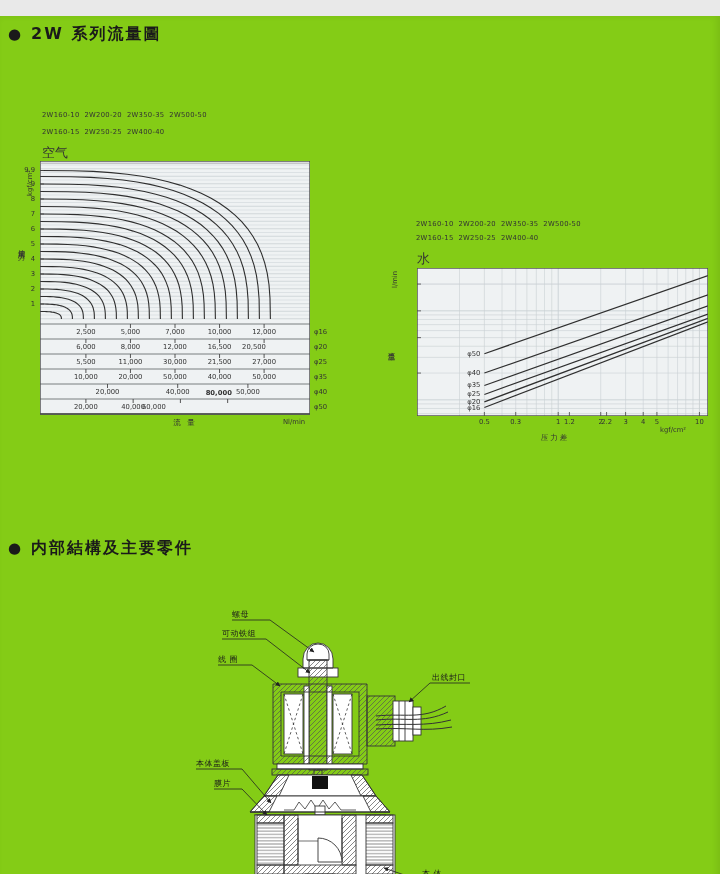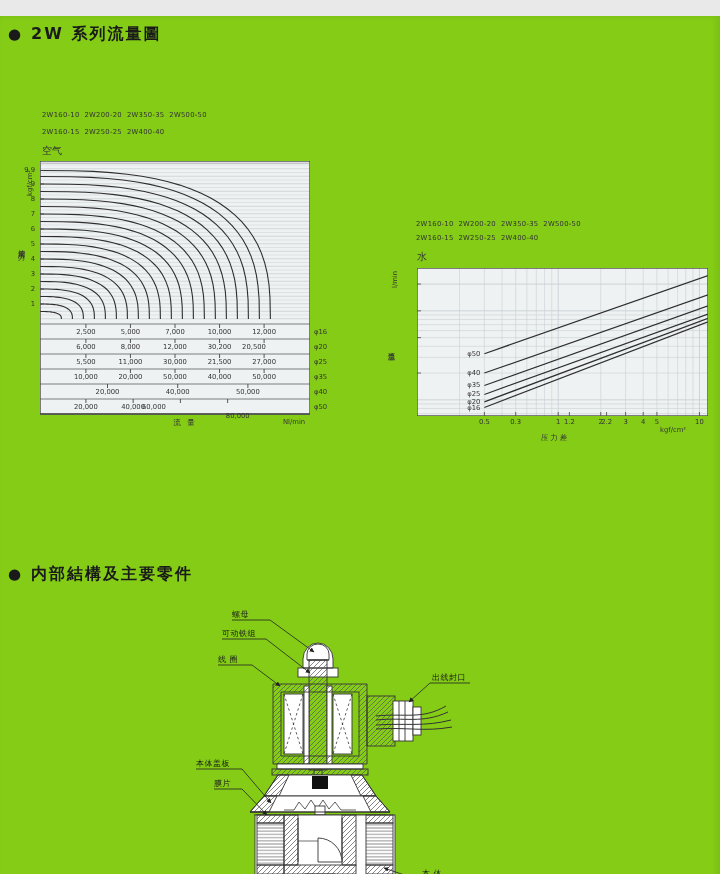--- a/index.html
+++ b/index.html
@@ -3,21 +3,21 @@
 <meta charset="utf-8">
 <style>
   html,body{margin:0;padding:0;}
   body{background:#e9e9e9;font-family:"DejaVu Sans","Liberation Sans",sans-serif;color:#222;}
   .page{position:relative;width:720px;height:874px;background:#84cc16;margin:16px auto;overflow:hidden;
         box-shadow:inset -3px 0 6px rgba(0,0,0,.08);}
   .abs{position:absolute;}
   .sec-title{font-size:16px;font-weight:bold;letter-spacing:2px;color:#1a1a1a;white-space:nowrap;}
   .sec-title .bullet{font-size:15px;margin-right:10px;letter-spacing:0;}
   .models{font-size:6.8px;color:#333;letter-spacing:.3px;white-space:pre;}
-  .chart-subtitle{font-size:10px;color:#333;}
+  .chart-subtitle{font-size:13px;color:#333;}
   .tick-label{font-size:6.8px;color:#333;line-height:1;white-space:nowrap;}
   .axis-label{font-size:7.5px;color:#333;letter-spacing:2px;white-space:nowrap;}
   .axis-unit{font-size:6.8px;color:#333;white-space:nowrap;}
   .rot{transform:rotate(-90deg);transform-origin:center;}
   .vert{writing-mode:vertical-rl;text-orientation:upright;letter-spacing:1px;}
   .ctr{text-align:center;}
   svg{display:block;}
   .dlabel{font-size:8px;fill:#1a1a1a;letter-spacing:.5px;}
 </style>
 </head>
@@ -160,39 +160,39 @@
     </div>
   <div id="air-table" class="abs" style="left:40px;top:145px;width:270px;height:254px;">
       <div class="abs tick-label" style="left: 23.9px; top: 167.5px; width: 44px; text-align: center;">2,500</div>
       <div class="abs tick-label" style="left: 68.45px; top: 167.5px; width: 44px; text-align: center;">5,000</div>
       <div class="abs tick-label" style="left: 113px; top: 167.5px; width: 44px; text-align: center;">7,000</div>
       <div class="abs tick-label" style="left: 157.55px; top: 167.5px; width: 44px; text-align: center;">10,000</div>
       <div class="abs tick-label" style="left: 202.1px; top: 167.5px; width: 44px; text-align: center;">12,000</div>
       <div class="abs tick-label" style="left: 23.9px; top: 182.5px; width: 44px; text-align: center;">6,000</div>
       <div class="abs tick-label" style="left: 68.45px; top: 182.5px; width: 44px; text-align: center;">8,000</div>
       <div class="abs tick-label" style="left: 113px; top: 182.5px; width: 44px; text-align: center;">12,000</div>
-      <div class="abs tick-label" style="left: 157.55px; top: 182.5px; width: 44px; text-align: center;">30,200</div>
+      <div class="abs tick-label" style="left: 157.55px; top: 182.5px; width: 44px; text-align: center;">16,500</div>
       <div class="abs tick-label" style="left: 202.1px; top: 182.5px; width: 44px; text-align: left;">20,500</div>
       <div class="abs tick-label" style="left: 23.9px; top: 197.5px; width: 44px; text-align: center;">5,500</div>
       <div class="abs tick-label" style="left: 68.45px; top: 197.5px; width: 44px; text-align: center;">11,000</div>
       <div class="abs tick-label" style="left: 113px; top: 197.5px; width: 44px; text-align: center;">30,000</div>
       <div class="abs tick-label" style="left: 157.55px; top: 197.5px; width: 44px; text-align: center;">21,500</div>
       <div class="abs tick-label" style="left: 202.1px; top: 197.5px; width: 44px; text-align: center;">27,000</div>
       <div class="abs tick-label" style="left: 23.9px; top: 212.5px; width: 44px; text-align: center;">10,000</div>
       <div class="abs tick-label" style="left: 68.45px; top: 212.5px; width: 44px; text-align: center;">20,000</div>
       <div class="abs tick-label" style="left: 113px; top: 212.5px; width: 44px; text-align: center;">50,000</div>
       <div class="abs tick-label" style="left: 157.55px; top: 212.5px; width: 44px; text-align: center;">40,000</div>
       <div class="abs tick-label" style="left: 202.1px; top: 212.5px; width: 44px; text-align: center;">50,000</div>
       <div class="abs tick-label" style="left: 45.5px; top: 227.5px; width: 44px; text-align: center;">20,000</div>
       <div class="abs tick-label" style="left: 115.7px; top: 227.5px; width: 44px; text-align: center;">40,000</div>
       <div class="abs tick-label" style="left: 185.9px; top: 227.5px; width: 44px; text-align: center;">50,000</div>
       <div class="abs tick-label" style="left: 23.9px; top: 242.5px; width: 44px; text-align: center;">20,000</div>
       <div class="abs tick-label" style="left: 71.15px; top: 242.5px; width: 44px; text-align: center;">40,000</div>
       <div class="abs tick-label" style="left: 102px; top: 242.5px; width: 44px; text-align: left;">60,000</div>
-      <div class="abs tick-label" style="left: 165.65px; top: 252px; width: 44px; text-align: right;">80,000</div>
+      <div class="abs tick-label" style="left: 165.65px; top: 229px; width: 44px; text-align: left; font-weight: bold;">80,000</div>
     </div>
   <div id="air-dias" class="abs" style="left:314px;top:145px;width:30px;height:254px;">
       <div class="abs tick-label" style="left: 0px; top: 168px;">φ16</div>
       <div class="abs tick-label" style="left: 0px; top: 183px;">φ20</div>
       <div class="abs tick-label" style="left: 0px; top: 198px;">φ25</div>
       <div class="abs tick-label" style="left: 0px; top: 213px;">φ35</div>
       <div class="abs tick-label" style="left: 0px; top: 228px;">φ40</div>
       <div class="abs tick-label" style="left: 0px; top: 243px;">φ50</div>
     </div>
 
@@ -278,21 +278,21 @@
       <div class="abs tick-label" style="left: 43.3763px; top: 102.057px; width: 20px; text-align: right;">φ40</div>
       <div class="abs tick-label" style="left: 43.3763px; top: 114.487px; width: 20px; text-align: right;">φ35</div>
       <div class="abs tick-label" style="left: 43.3763px; top: 123.446px; width: 20px; text-align: right;">φ25</div>
       <div class="abs tick-label" style="left: 43.3763px; top: 130.831px; width: 20px; text-align: right;">φ20</div>
       <div class="abs tick-label" style="left: 43.3763px; top: 136.519px; width: 20px; text-align: right;">φ16</div>
     </div>
 
   <div class="abs axis-label ctr" style="left:515px;top:417px;width:80px;">压力差</div>
   <div class="abs axis-unit" style="left:660px;top:410px;">kgf/cm²</div>
 
-  <div class="abs sec-title" style="left:8px;top:548px;">
+  <div class="abs sec-title" style="left:8px;top:522px;">
     <span class="bullet">●</span><span>内部結構及主要零件</span>
   </div>
 
   <svg class="abs" style="left:180px;top:580px;" width="300" height="294" viewBox="0 0 300 294">
     <defs>
       <pattern id="hatch" patternUnits="userSpaceOnUse" width="5" height="5">
         <path d="M0,5 L5,0" stroke="#555" stroke-width="0.7"></path>
       </pattern>
       <pattern id="thread" patternUnits="userSpaceOnUse" width="4" height="3.2">
         <path d="M0,1.6 H4" stroke="#555" stroke-width="0.7"></path>

